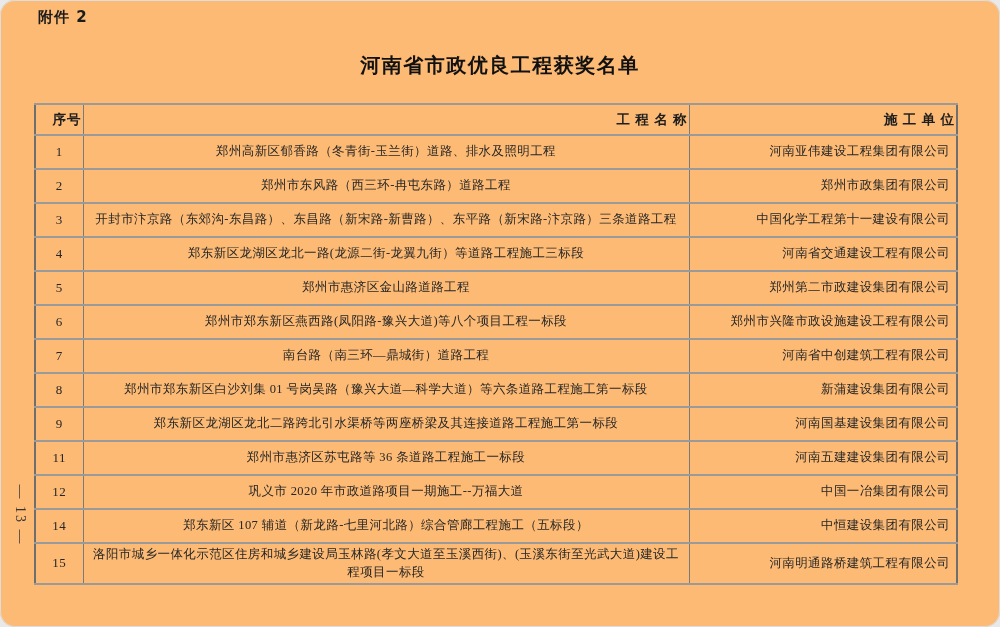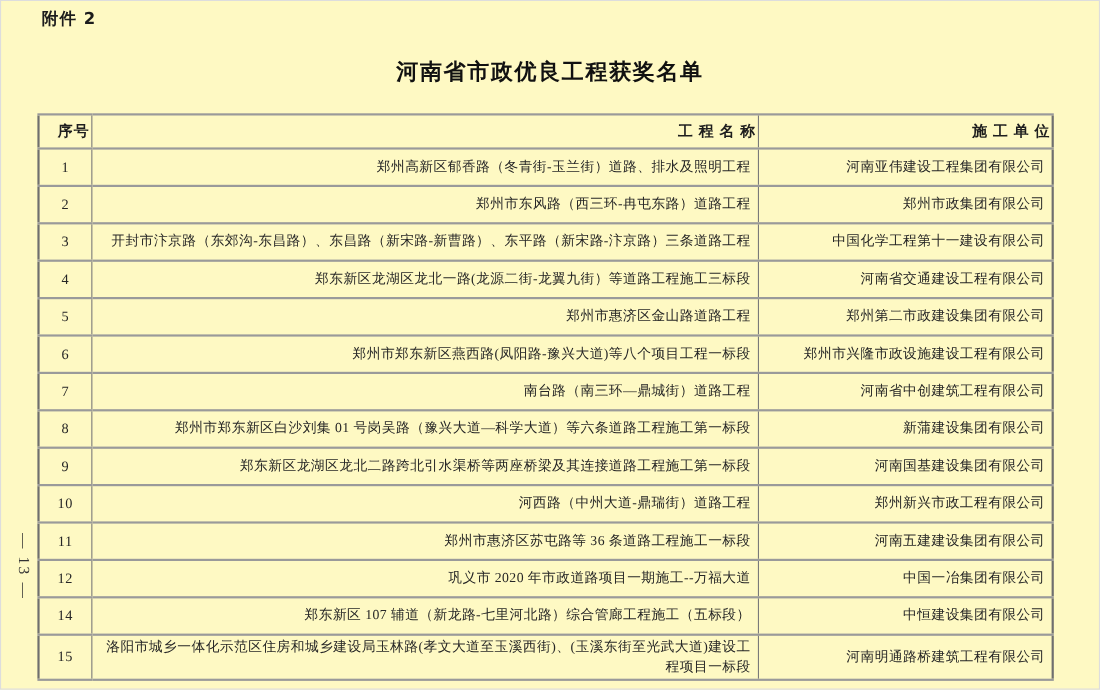--- a/index.html
+++ b/index.html
@@ -1,23 +1,24 @@
 <!DOCTYPE html>
 <html><head>
 <meta charset="utf-8">
 <style>
   html,body{margin:0;padding:0;background:#e9e9e9;}
   .page{
     position:relative;
     width:1000px;height:627px;
-    background:#fef9c3;
+    background:#fdba74;
     overflow:hidden;
     font-family:"Liberation Serif","DejaVu Serif",serif;
     color:#222222;
     box-shadow:0 0 0 1px #dddddd inset;
+    border-radius:15px;
   }
   .attachment{
     position:absolute;left:38px;top:8px;
     font-family:"DejaVu Sans","Liberation Sans",sans-serif;
     font-weight:bold;font-size:15px;color:#1c1c1c;
     letter-spacing:1px;
   }
   .title{
     position:absolute;left:0;top:52px;width:1000px;margin:0;
     text-align:center;
@@ -49,21 +50,21 @@
     letter-spacing:1px;
   }
   td{
     height:28px;
     font-size:12.5px;line-height:1.4;
     vertical-align:middle;
     letter-spacing:0.4px;
     color:#262626;
   }
   td.no{text-align:center;font-size:13px;}
-  td.project{text-align:right;padding:2px 6px;}
+  td.project{text-align:center;padding:2px 6px;}
   td.unit{text-align:right;padding:2px 6px;}
   .pagenum{
     position:absolute;
     left:-34px;top:503px;
     width:100px;height:24px;
     transform:rotate(90deg);
     text-align:center;
     font-size:14px;color:#333333;
     letter-spacing:2px;
   }
@@ -130,25 +131,20 @@
           <td class="no">8</td>
           <td class="project">郑州市郑东新区白沙刘集 01 号岗吴路（豫兴大道—科学大道）等六条道路工程施工第一标段</td>
           <td class="unit">新蒲建设集团有限公司</td>
         </tr>
         <tr>
           <td class="no">9</td>
           <td class="project">郑东新区龙湖区龙北二路跨北引水渠桥等两座桥梁及其连接道路工程施工第一标段</td>
           <td class="unit">河南国基建设集团有限公司</td>
         </tr>
         <tr>
-          <td class="no">10</td>
-          <td class="project">河西路（中州大道-鼎瑞街）道路工程</td>
-          <td class="unit">郑州新兴市政工程有限公司</td>
-        </tr>
-        <tr>
           <td class="no">11</td>
           <td class="project">郑州市惠济区苏屯路等 36 条道路工程施工一标段</td>
           <td class="unit">河南五建建设集团有限公司</td>
         </tr>
         <tr>
           <td class="no">12</td>
           <td class="project">巩义市 2020 年市政道路项目一期施工--万福大道</td>
           <td class="unit">中国一冶集团有限公司</td>
         </tr>
         <tr>

